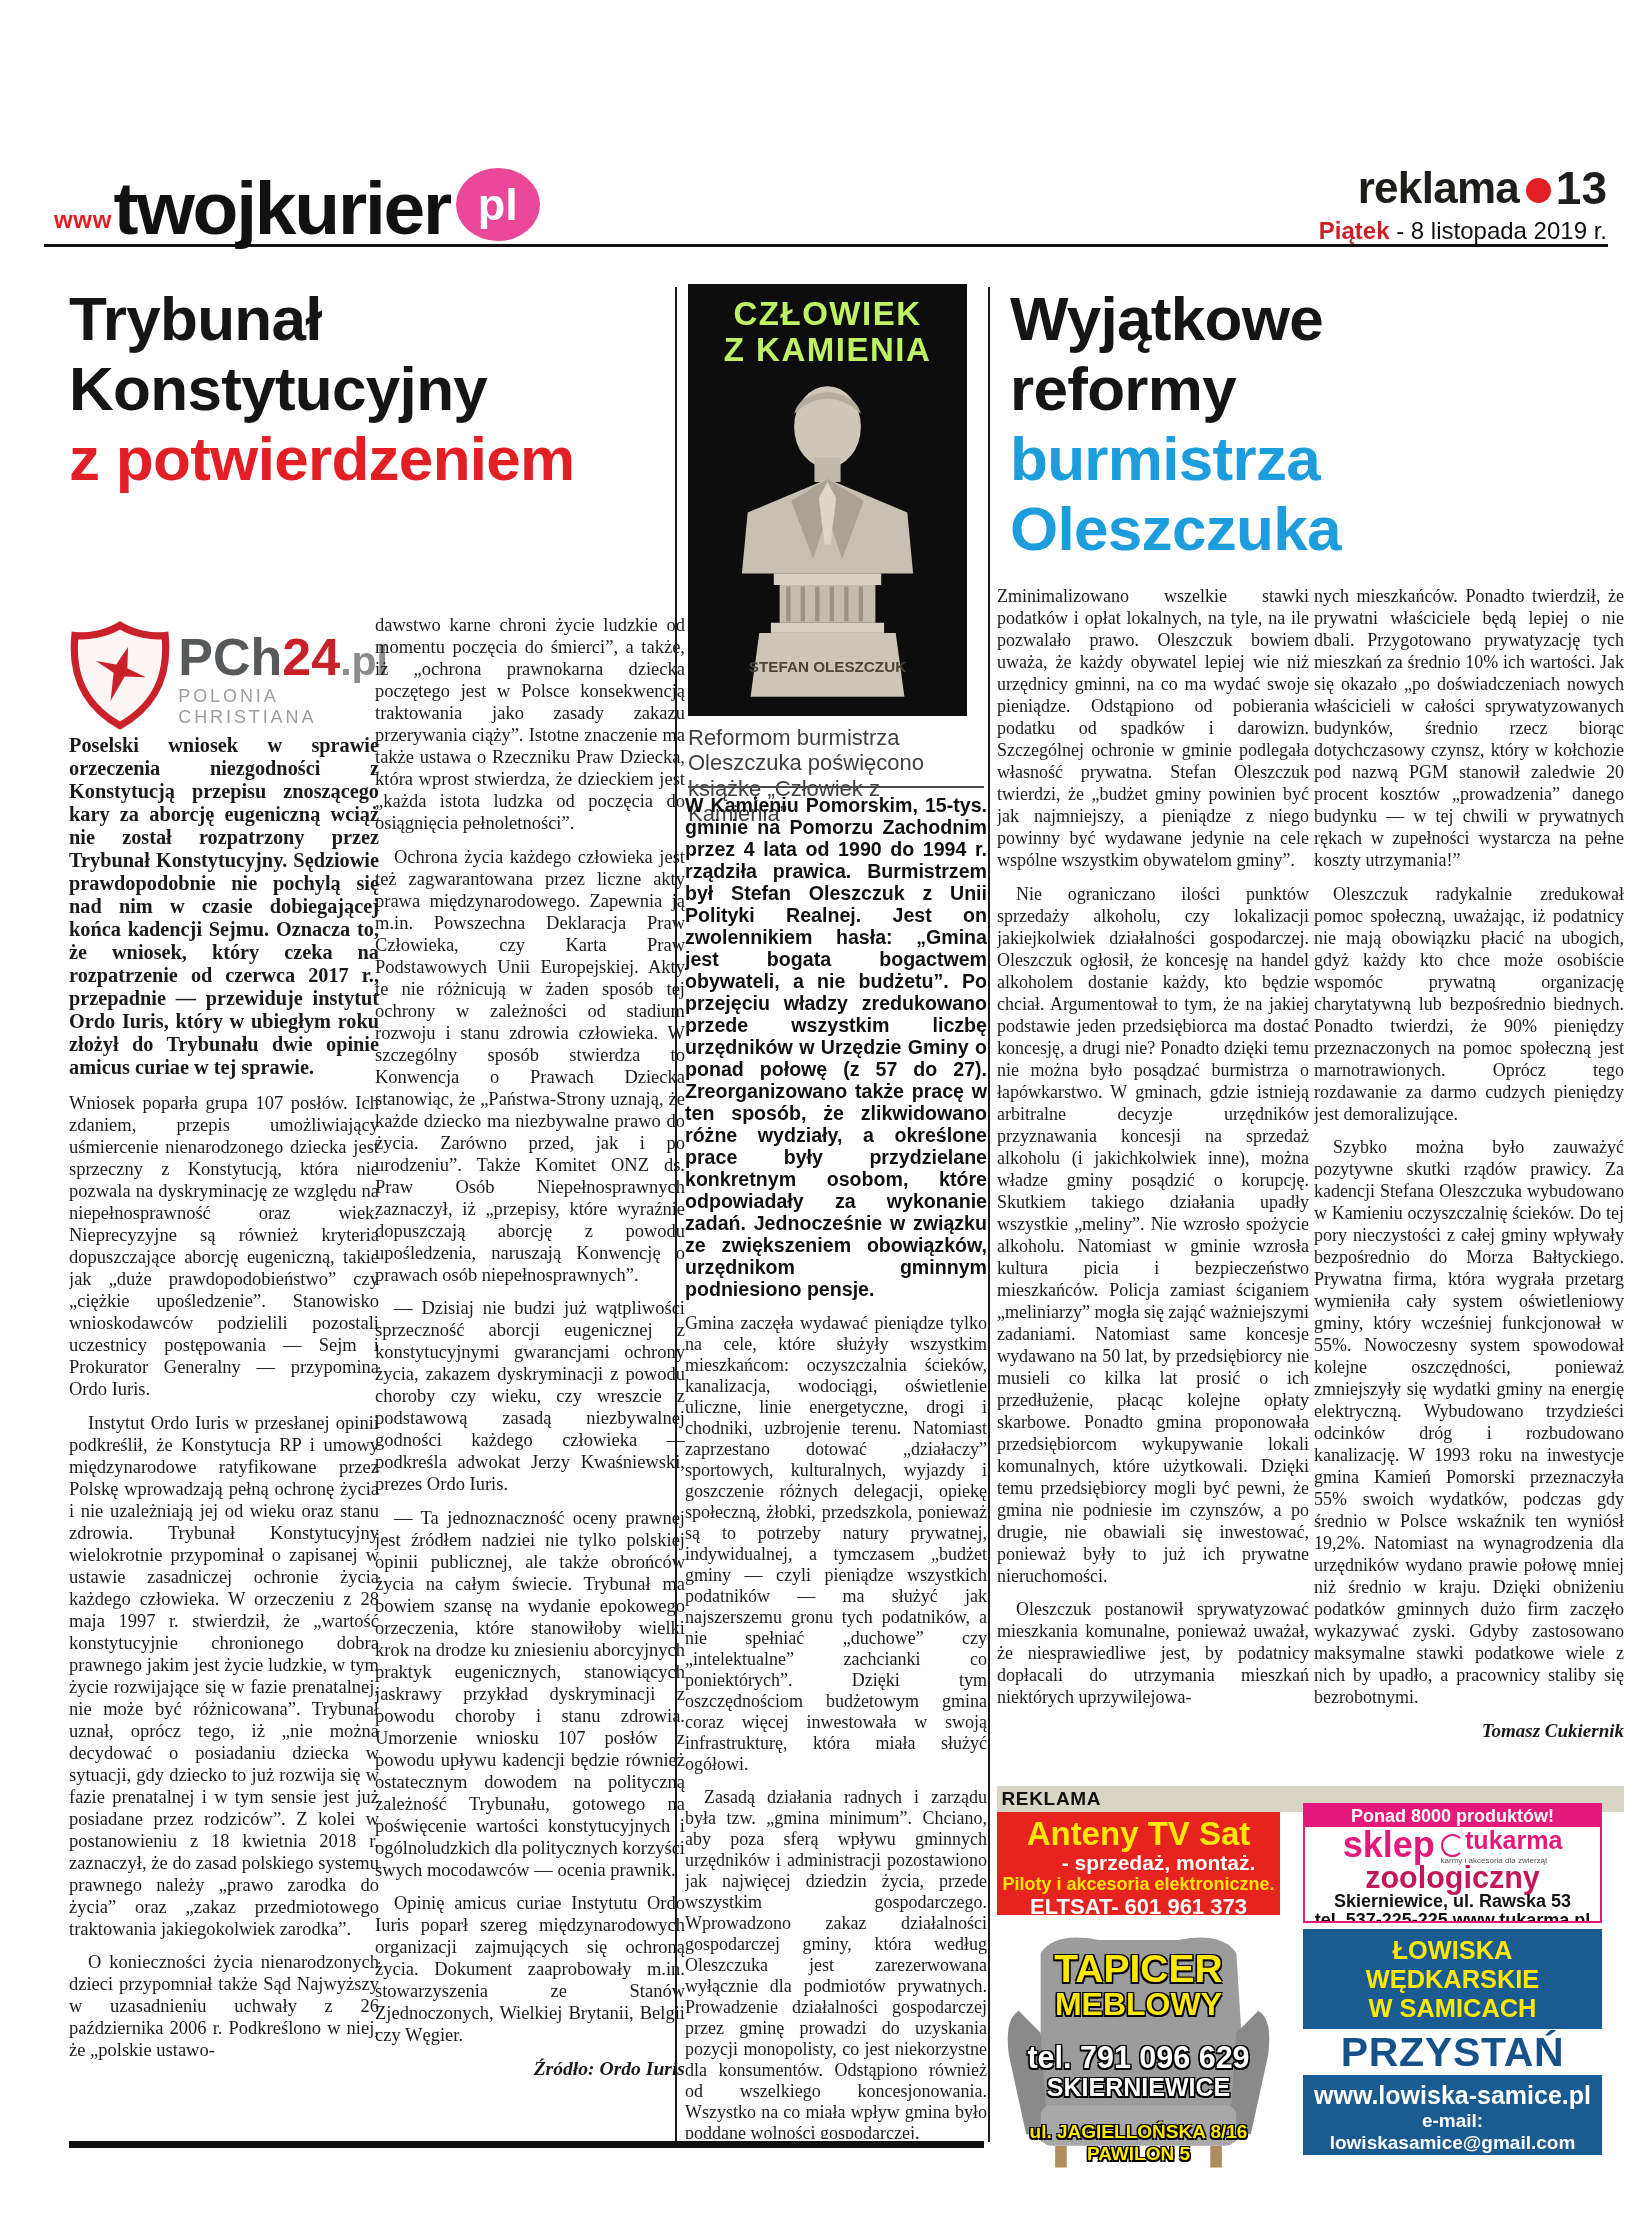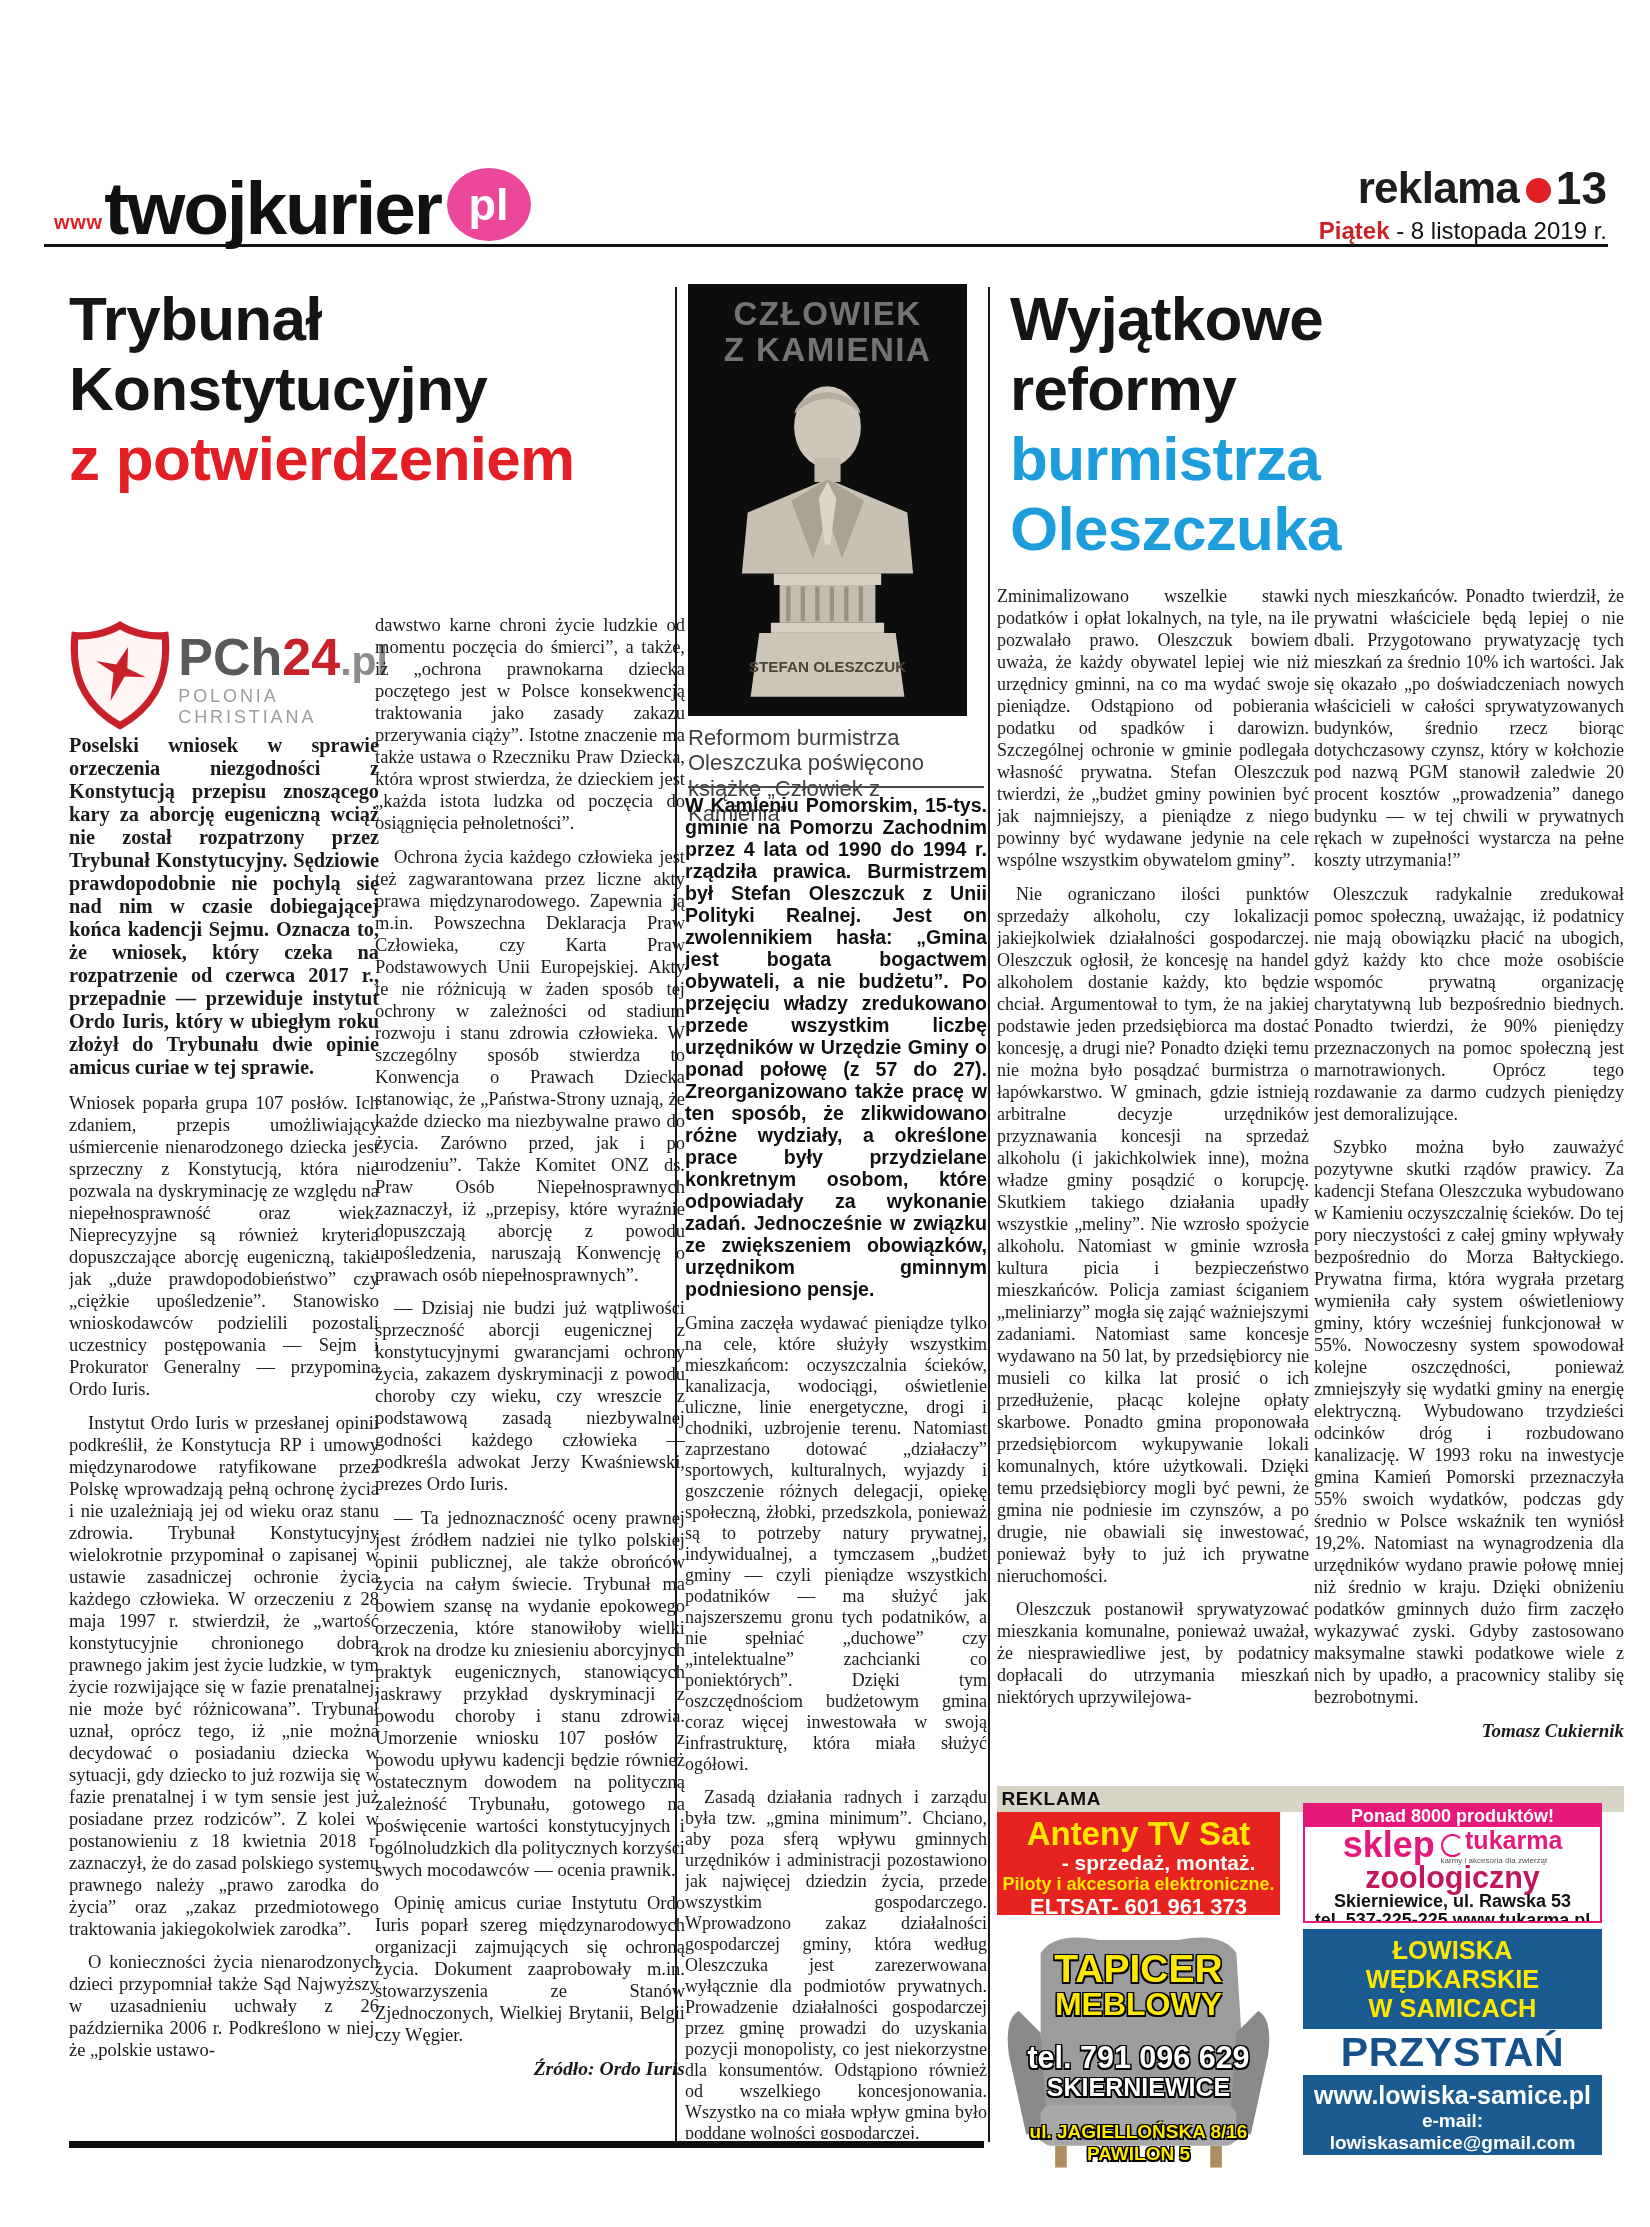--- a/index.html
+++ b/index.html
@@ -3,21 +3,21 @@
 <meta charset="utf-8">
 <style>
   html,body{margin:0;padding:0;background:#fff;}
   #page{position:relative;width:1651px;height:2227px;background:#fff;overflow:hidden;
         font-family:"Liberation Serif",serif;color:#1a1a1a;}
   .sans{font-family:"Liberation Sans",sans-serif;}
   .abs{position:absolute;}
   
   #header-rule{left:44px;top:244px;width:1564px;height:2.9px;background:#111;}
   #logo{left:54px;top:168px;display:flex;align-items:flex-end;}
-  #logo-www{color:#e31f26;font-weight:bold;font-size:20px;line-height:1;margin:0 1.5px 10.2px 0;letter-spacing:0.7px;}
+  #logo-www{color:#e31f26;font-weight:bold;font-size:24px;line-height:1;margin:0 1.5px 10.2px 0;letter-spacing:0.7px;}
   #logo-name{color:#111;font-weight:bold;font-size:75px;line-height:0.92;letter-spacing:-2.2px;}
   #logo-badge{width:84px;height:73px;border-radius:50%;background:#ec4899;display:flex;align-items:center;justify-content:center;margin:0 0 1.5px 5.8px;}
   #logo-badge span{color:#fff;font-weight:bold;font-size:45px;line-height:1;}
   #header-right{right:44px;top:161px;display:flex;flex-direction:column;align-items:flex-end;}
   #header-right .row1{display:flex;align-items:center;}
   #section-label{font-weight:bold;font-size:44px;color:#1d1d1b;letter-spacing:-0.7px;}
   #section-dot{width:25px;height:25px;border-radius:50%;background:#e31f26;margin:5.8px 4.4px 0 7.3px;}
   #page-number{font-weight:bold;font-size:46px;color:#1d1d1b;}
   #date-line{font-size:24px;margin-top:1.5px;color:#111;}
   #date-line .day{color:#cf1f26;font-weight:bold;}
@@ -47,21 +47,21 @@
   #right-col1{left:997px;top:585px;width:312px;height:1195px;font-size:18px;line-height:22px;}
   #right-col2{left:1314px;top:585px;width:310px;height:1195px;font-size:18px;line-height:22px;}
   #author-line{text-align:right;font-weight:bold;font-style:italic;font-size:19px;margin-top:4.4px;}
   
   .vrule{width:1.5px;background:#1a1a1a;}
   #vr1{left:675px;top:287px;height:1855px;}
   #vr2{left:988px;top:287px;height:1855px;}
   #bottom-rule{left:69px;top:2141px;width:915px;height:6.5px;background:#111;}
   
   #book{left:688px;top:284px;width:279px;height:432px;background:#0d0d0d;text-align:center;overflow:hidden;}
-  #book .title{color:#737373;font-weight:bold;font-size:33px;line-height:36px;letter-spacing:1.5px;margin-top:11.6px;}
+  #book .title{color:#bef264;font-weight:bold;font-size:33px;line-height:36px;letter-spacing:1.5px;margin-top:11.6px;}
   #book svg{display:block;margin:-4.4px auto 0 auto;}
   #caption{left:688px;top:725px;width:296px;font-family:"Liberation Sans",sans-serif;font-size:22px;line-height:25.4px;color:#3f3f3f;}
   #caption-rule{left:688px;top:786px;width:296px;height:1.5px;background:#4a4a4a;}
   
   #reklama-bar{left:997px;top:1786px;width:627px;height:26px;background:#d8d4c6;display:flex;align-items:center;}
   #reklama-bar span{font-family:"Liberation Sans",sans-serif;font-weight:bold;font-size:19px;color:#111;margin-left:4.4px;letter-spacing:0.7px;}
   .ad{position:absolute;font-family:"Liberation Sans",sans-serif;text-align:center;overflow:hidden;}
   #ad-anteny{left:997px;top:1812px;width:283px;height:103px;background:#e6231e;color:#fff;}
   #ad-anteny .t1{color:#ffe800;font-weight:bold;font-size:33px;line-height:35px;margin-top:4.4px;}
   #ad-anteny .t2{color:#fff;font-weight:bold;font-size:21px;line-height:23px;margin-left:40px;}

